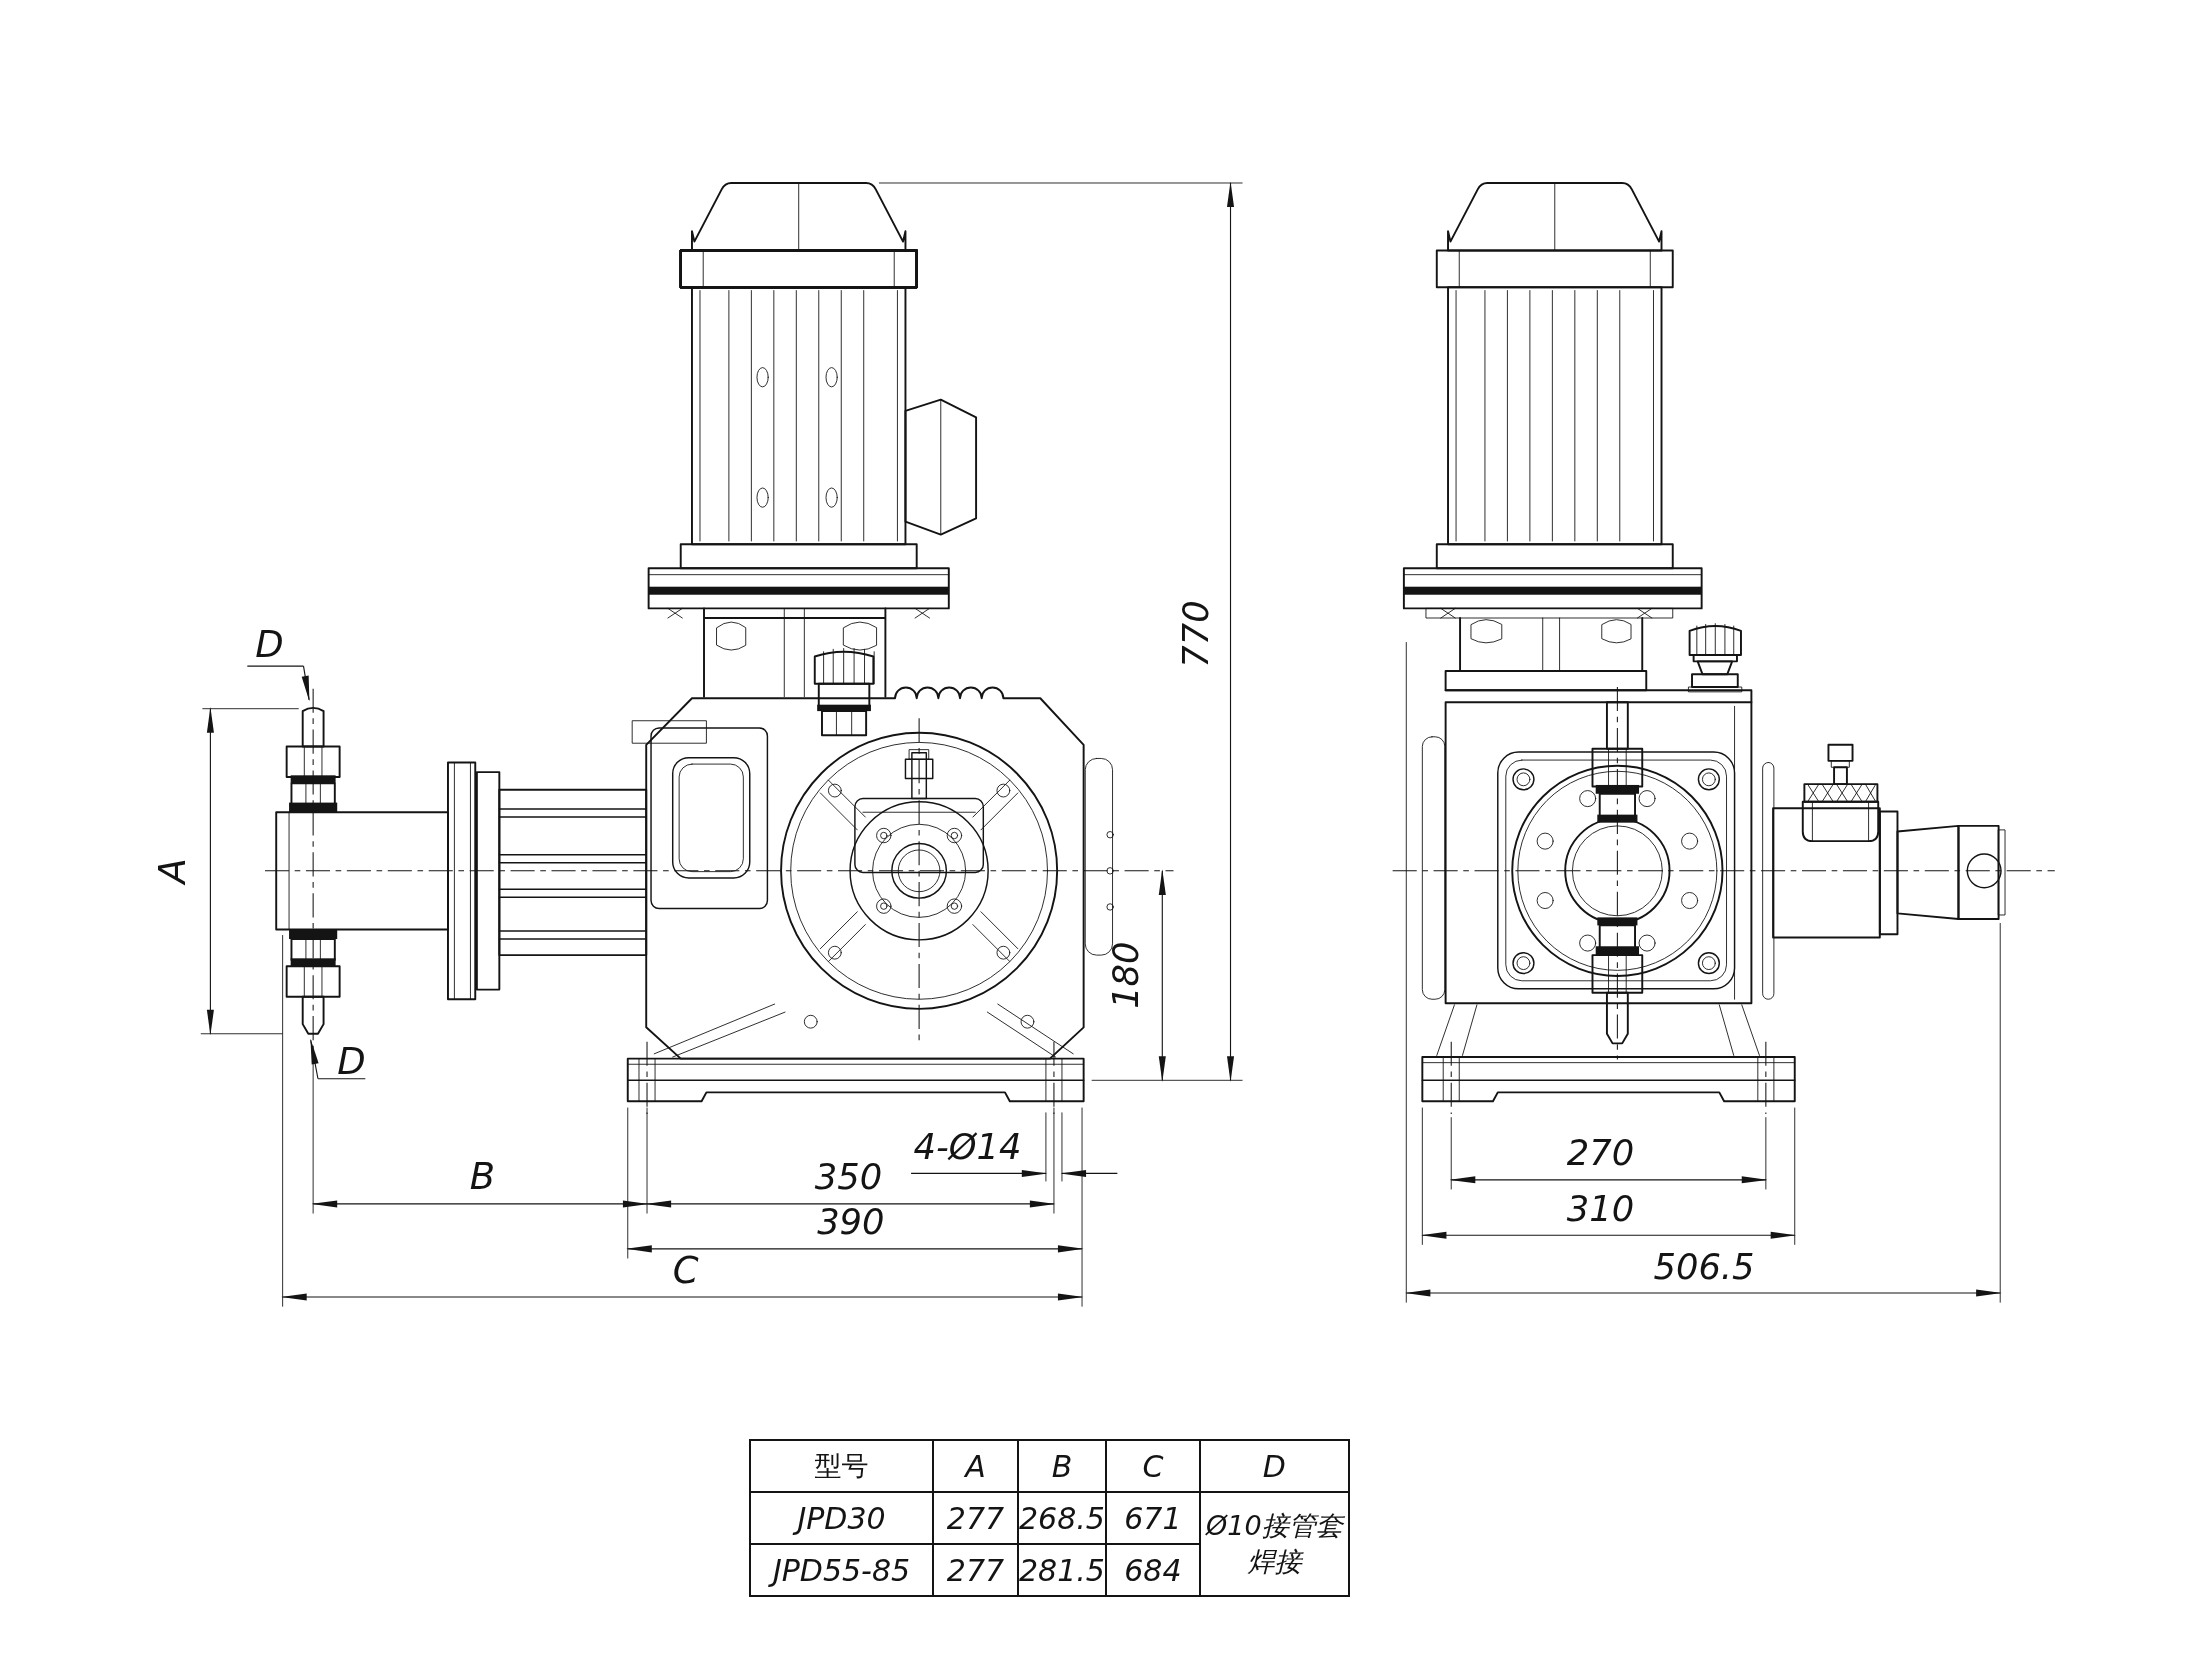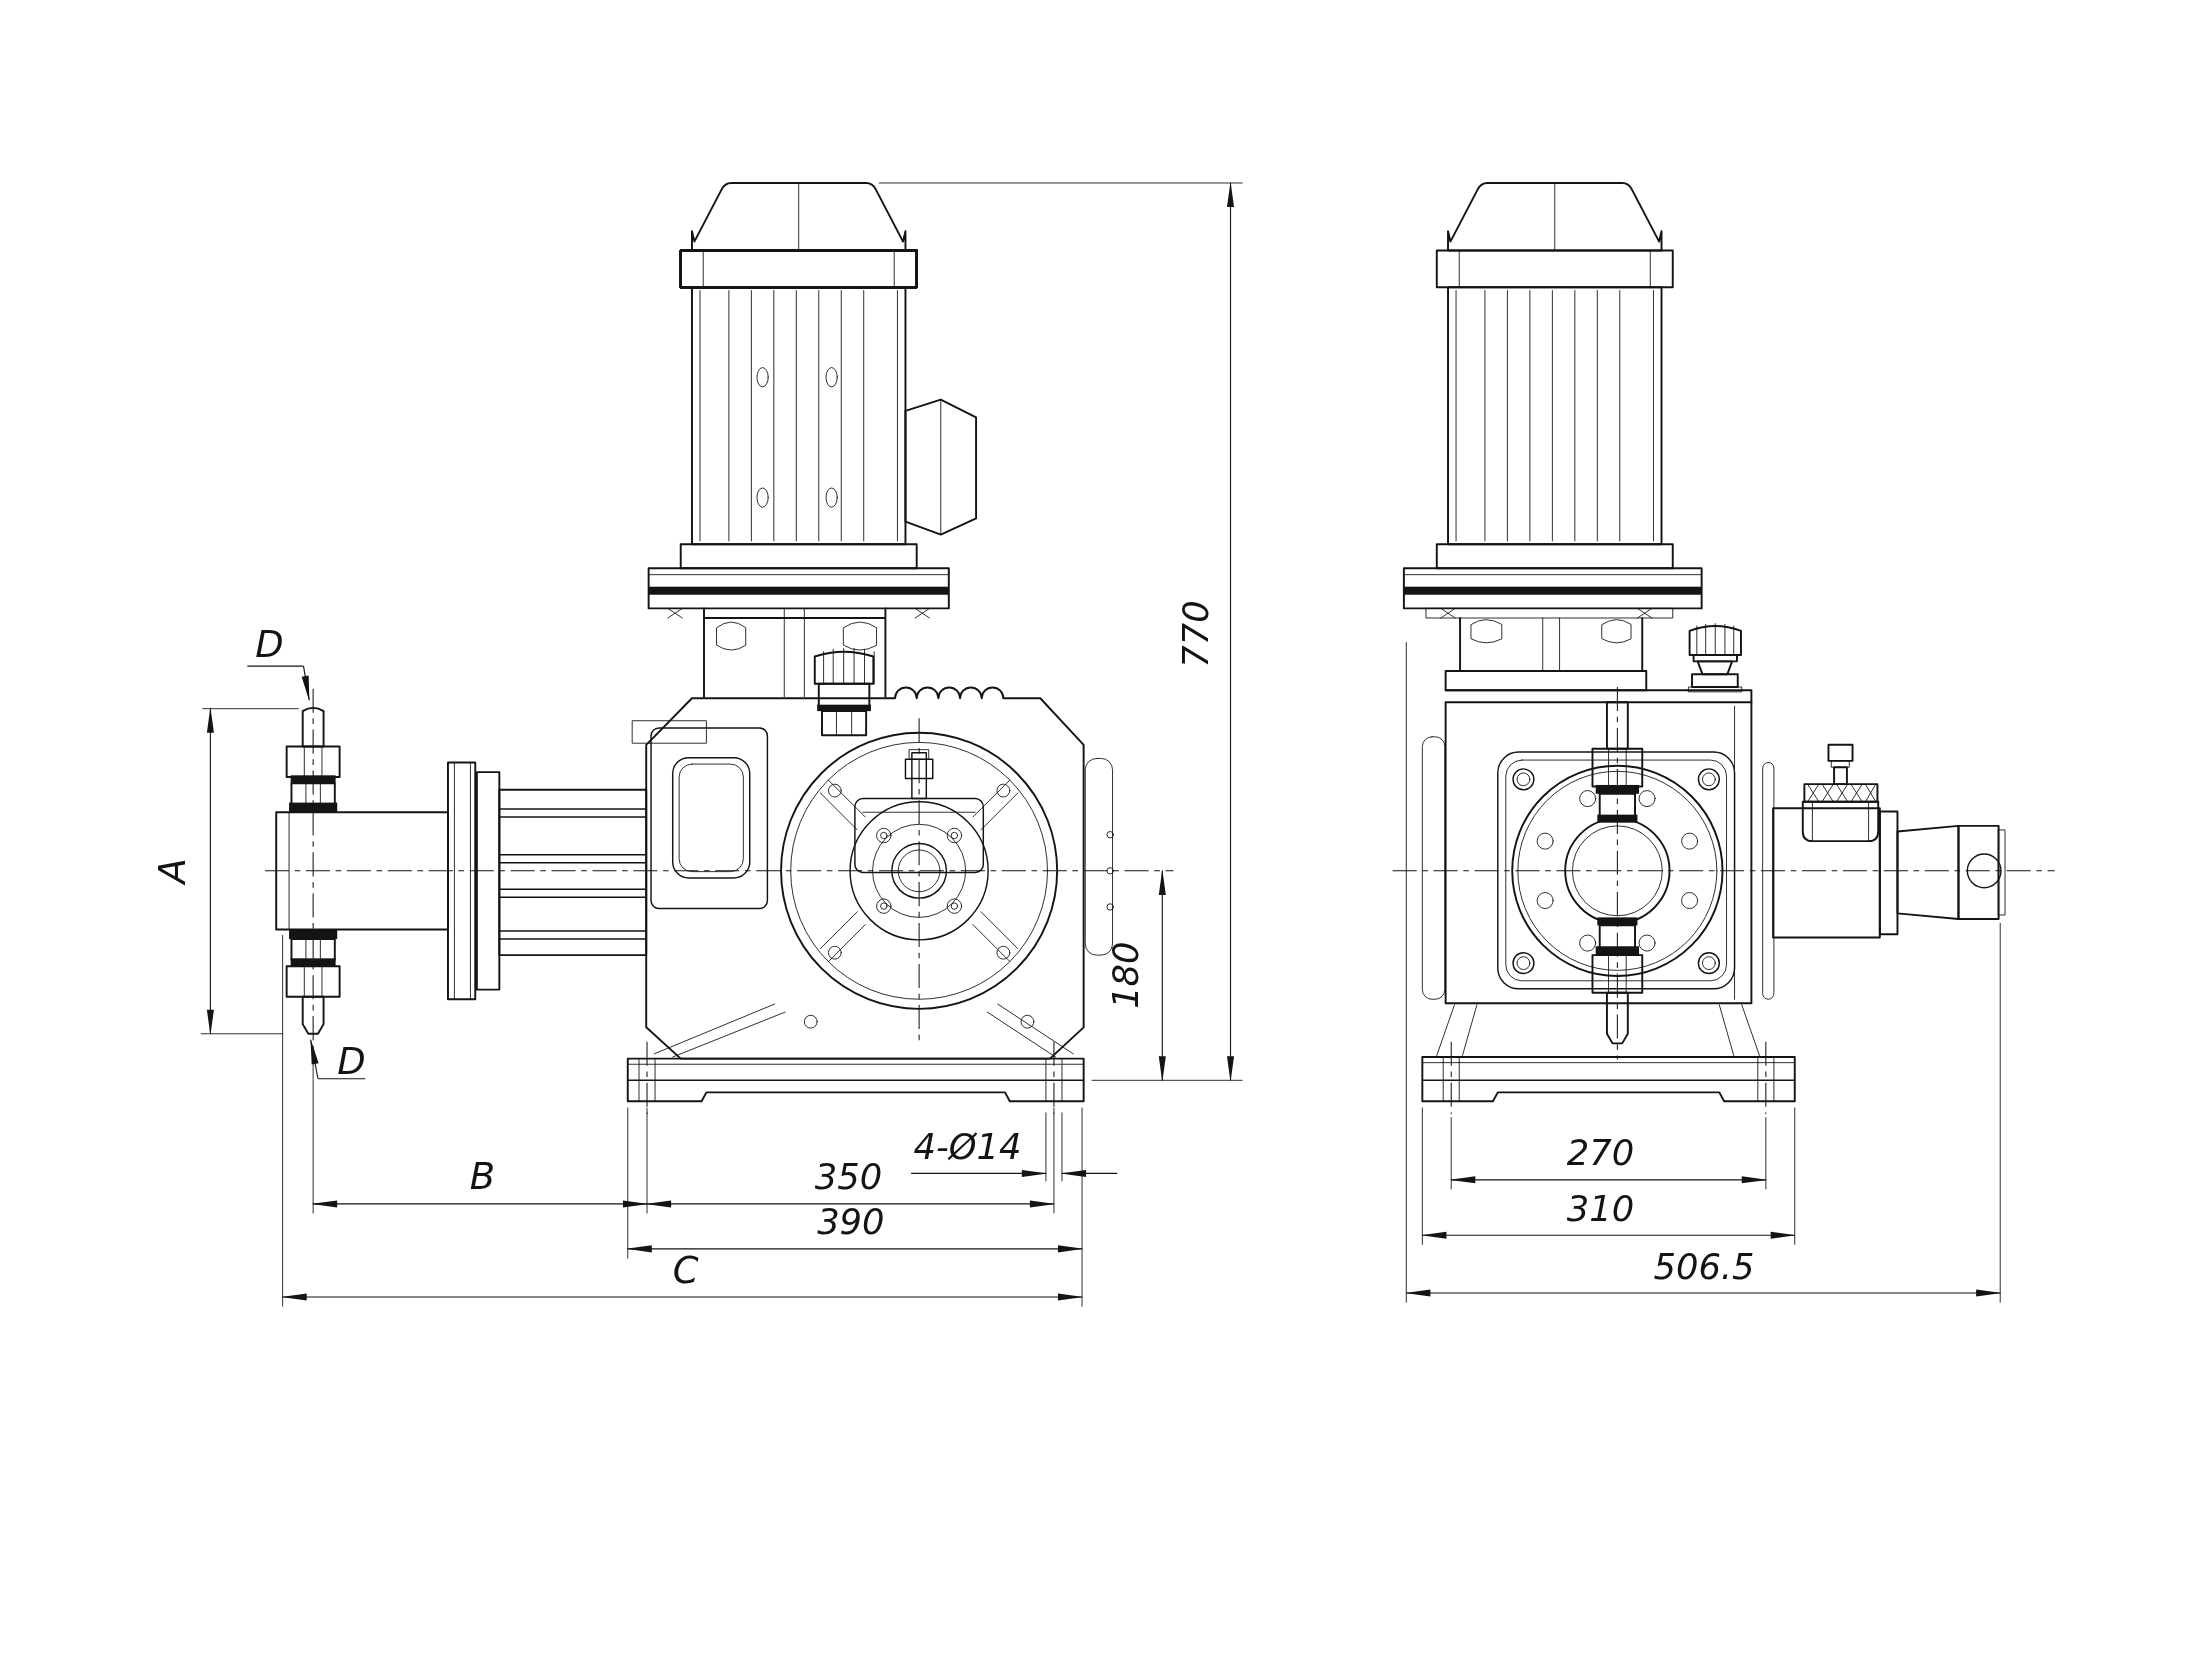--- a/index.html
+++ b/index.html
@@ -480,14 +480,38 @@
 
     <g>
       <line class="ext" x1="1752" y1="800" x2="1752" y2="1623"></line>
       <line class="ext" x1="2492" y1="1150" x2="2492" y2="1623"></line>
       <line class="dim" x1="1752" y1="1611" x2="2492" y2="1611" marker-start="url(#arw)" marker-end="url(#arw)"></line>
       <text class="dnum" x="2060" y="1593">506.5</text>
     </g>
   </g>
 </svg>
 
+<table id="spec-table">
+  <tbody>
+    <tr>
+      <td class="c0 cjk">型号</td>
+      <td class="c1">A</td>
+      <td class="c2">B</td>
+      <td class="c3">C</td>
+      <td class="c4">D</td>
+    </tr>
+    <tr>
+      <td class="c0">JPD30</td>
+      <td class="c1">277</td>
+      <td class="c2">268.5</td>
+      <td class="c3">671</td>
+      <td class="c4 dnote" rowspan="2">Ø10接管套焊接</td>
+    </tr>
+    <tr>
+      <td class="c0">JPD55-85</td>
+      <td class="c1">277</td>
+      <td class="c2">281.5</td>
+      <td class="c3">684</td>
+    </tr>
+  </tbody>
+</table>
 </div>
 
 
 </body></html>

